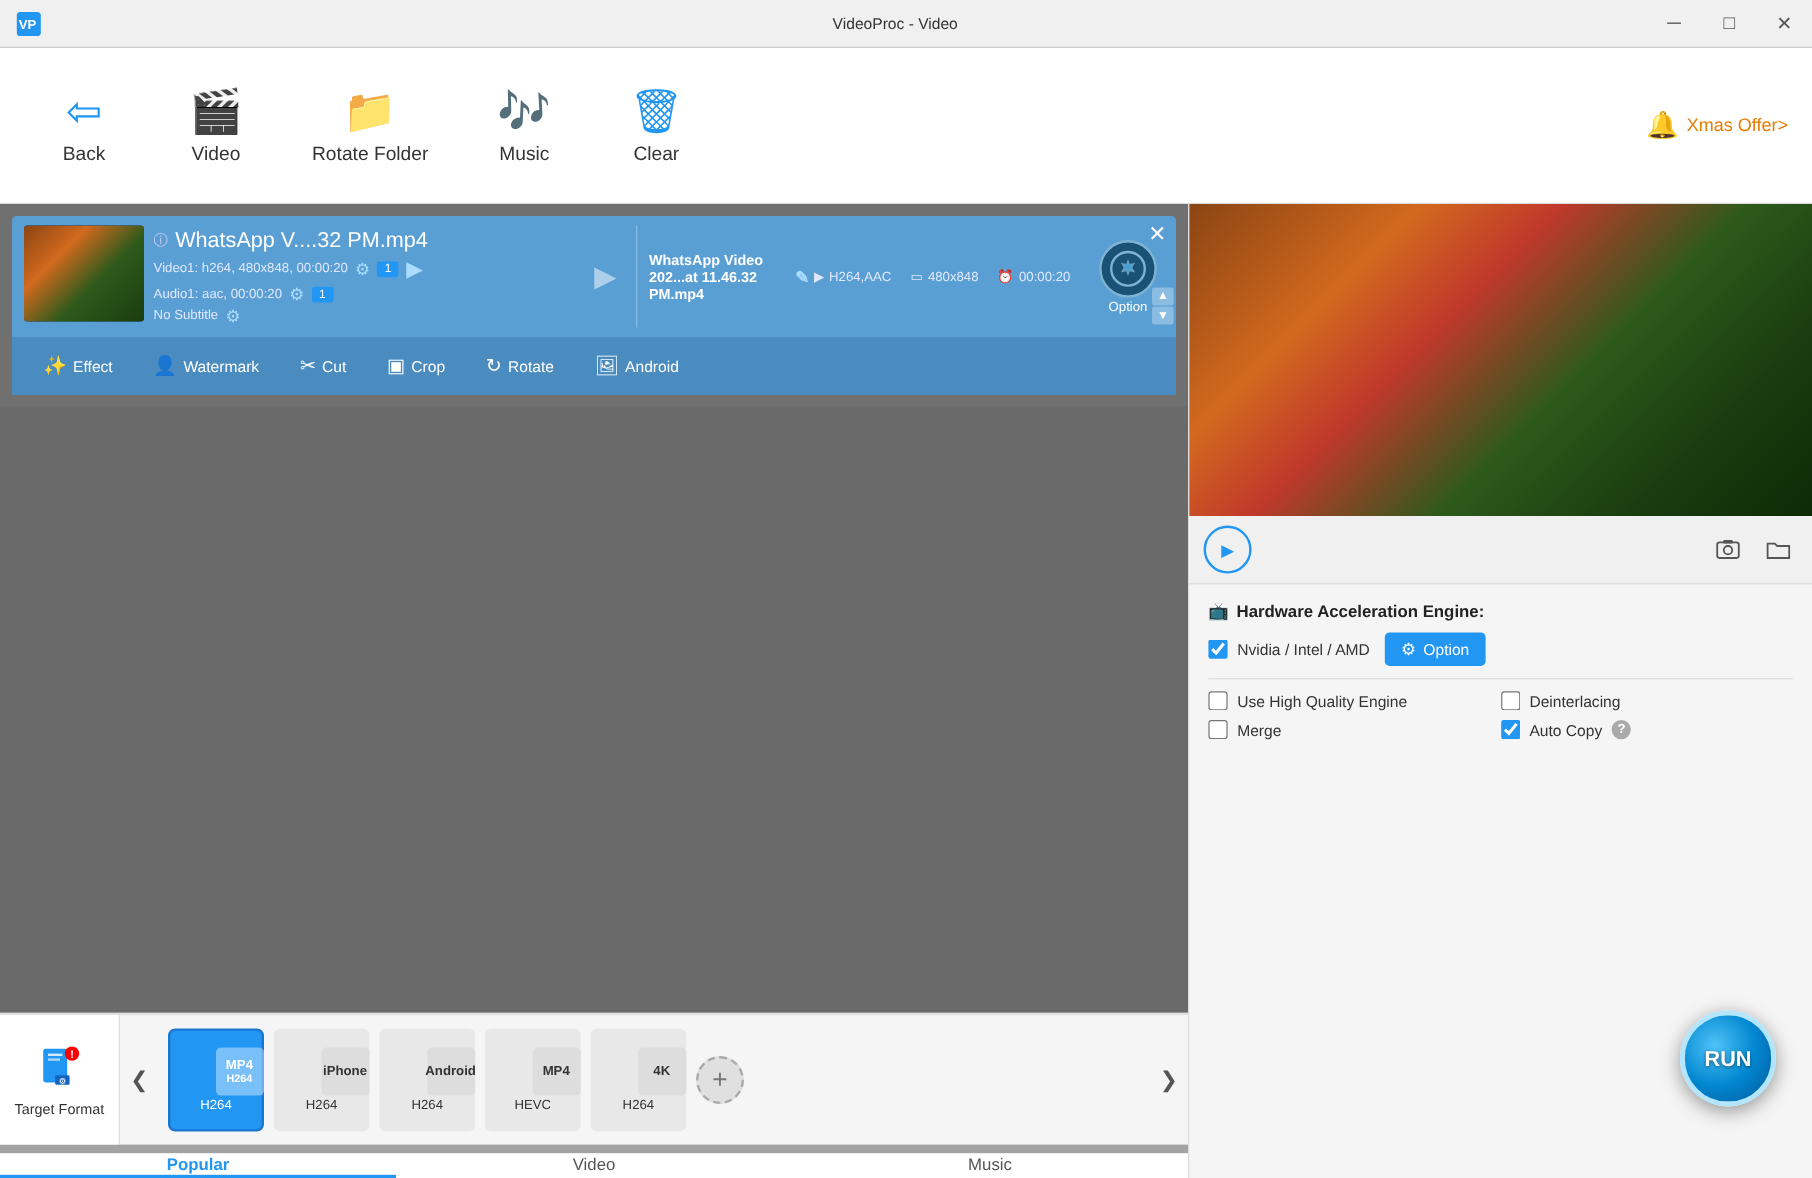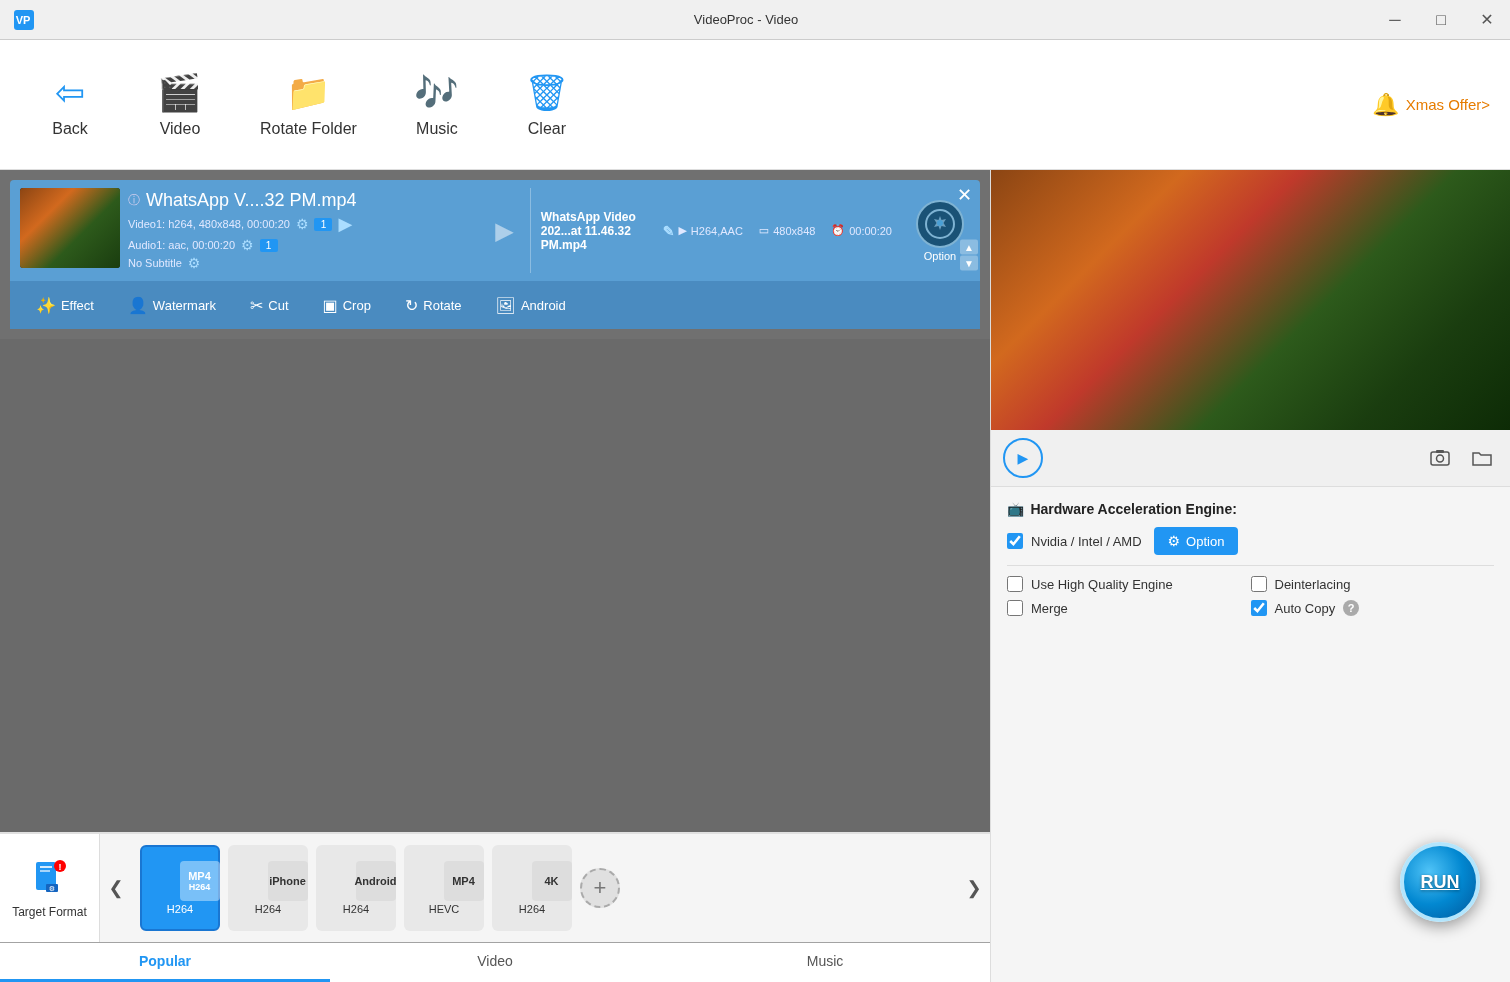--- a/index.html
+++ b/index.html
@@ -226,40 +226,39 @@
     .format-label-below { font-size: 11px; color: #333; }
     .format-item.active .format-label-below { color: #fff; }
     .add-btn {
       width: 40px; height: 40px; border-radius: 50%; background: #e0e0e0;
       border: 2px dashed #aaa; display: flex; align-items: center; justify-content: center;
       font-size: 22px; color: #777; cursor: pointer; flex-shrink: 0;
     }
 
     
     .format-tabs {
-      width: 100%; background: #fff; border-top: 1px solid #a3a3a3;
-      display: flex; height: 40px;
+      width: 100%; background: #fff; border-top: 7px solid #a3a3a3;
+      display: flex; height: 28px;
     }
     .format-tab {
       flex: 1; display: flex; align-items: center; justify-content: center;
       font-size: 14px; color: #555; cursor: pointer; border-bottom: 3px solid transparent;
     }
     .format-tab.active { color: #2196F3; border-bottom-color: #2196F3; font-weight: 600; }
 
     
     .run-btn {
       position: fixed; right: 30px; bottom: 60px;
       width: 80px; height: 80px; border-radius: 50%;
       background: radial-gradient(circle at 35% 35%, #4fc3f7, #0288d1, #01579b);
       border: 4px solid #b3e5fc; box-shadow: 0 4px 16px rgba(0,0,0,0.4);
       display: flex; align-items: center; justify-content: center;
       font-size: 18px; font-weight: bold; color: white; cursor: pointer;
       text-shadow: 0 1px 3px rgba(0,0,0,0.5);
       z-index: 100;
-      text-decoration: underline;
     }
 
     
     .help-icon {
       width: 16px; height: 16px; border-radius: 50%; background: #aaa;
       color: white; font-size: 11px; display: inline-flex; align-items: center;
       justify-content: center; cursor: pointer; font-weight: bold;
     }
   </style>
 </head>

